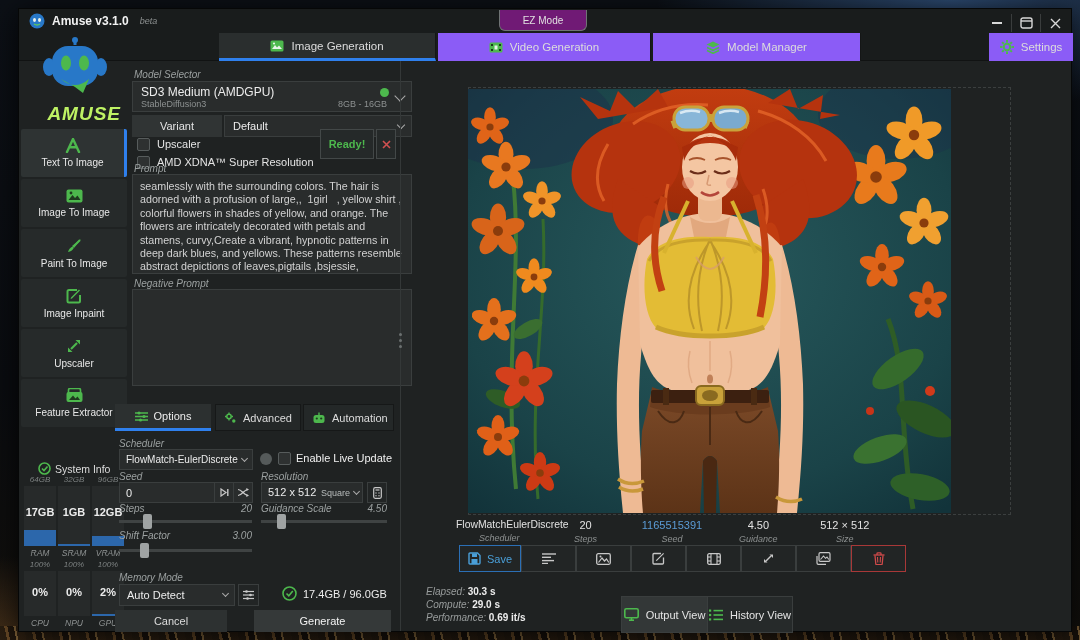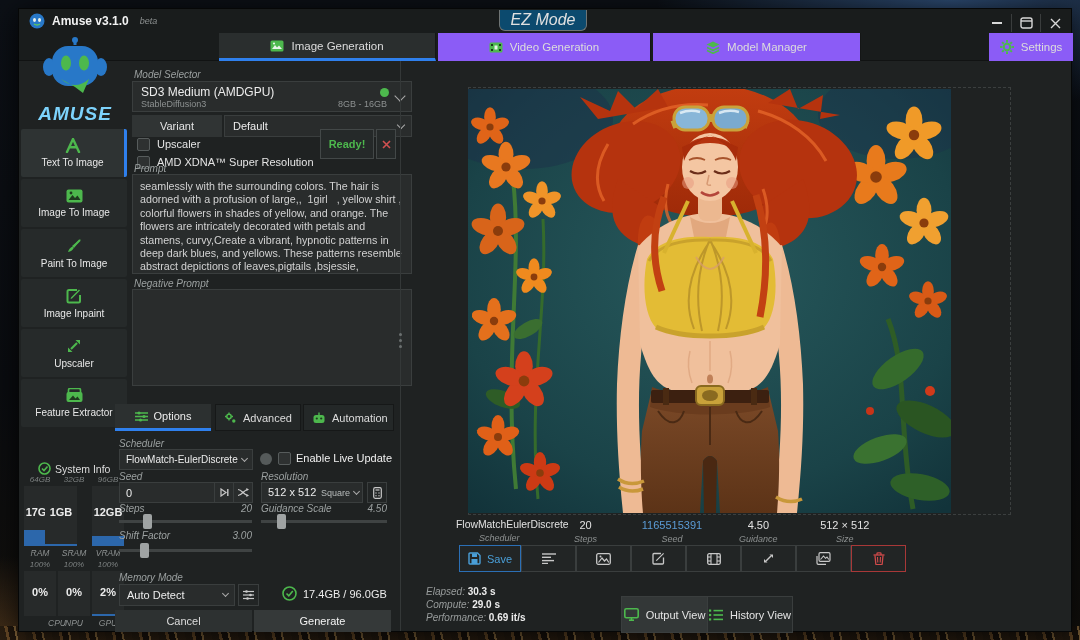--- a/index.html
+++ b/index.html
@@ -21,22 +21,22 @@
   .win {
     position:absolute; left:18px; top:8px; width:1054px; height:624px;
     background:#1f2222; border:1px solid #060707; box-shadow:0 4px 26px rgba(0,0,0,.75);
   }
   .abs { position:absolute; }
   .topbar { position:absolute; left:0; top:0; right:0; height:52px; background:#191c1c; border-bottom:1px solid #111313; }
   .apptitle { font-size:12px; font-weight:bold; color:#f2f2f2; }
   .beta { font-size:9px; font-style:italic; color:#8d9191; margin-left:4px; }
   .ezmode {
     position:absolute; left:480px; top:1px; width:88px; height:21px;
-    background:#0c4a6e; border:1px solid #6f7474; border-top:none; border-radius:0 0 6px 6px;
-    display:flex; align-items:center; justify-content:center; font-size:16px; color:#e0e0e0; cursor:pointer;font-style:italic;
+    background:#701a75; border:1px solid #6f7474; border-top:none; border-radius:0 0 6px 6px;
+    display:flex; align-items:center; justify-content:center; font-size:10px; color:#e0e0e0; cursor:pointer;
   }
   .winctl { position:absolute; top:5px; display:flex; }
   .winctl .wbtn { width:29px; height:18px; display:flex; align-items:center; justify-content:center; border-left:1px solid #3a3d3d; cursor:pointer; }
   .winctl .wbtn:first-child { border-left:none; }
   .tab {
     position:absolute; top:24px; height:28px; background:#8b5cf6; border-right:1px solid #141616;
     display:flex; align-items:center; justify-content:center; gap:7px; font-size:11.5px; color:#dcdcdc; cursor:pointer;
   }
   .tab.active { background:#2a2e2e; border-bottom:3px solid #2f80ed; }
   .sideitem {
@@ -156,21 +156,21 @@
     <svg width="72" height="62" viewBox="0 0 72 62">
       <line x1="36" y1="8" x2="36" y2="2" stroke="#2878c8" stroke-width="3"></line>
       <circle cx="36" cy="3" r="3" fill="#2878c8"></circle>
       <ellipse cx="10" cy="30" rx="6" ry="9" fill="#2878c8"></ellipse>
       <ellipse cx="62" cy="30" rx="6" ry="9" fill="#2878c8"></ellipse>
       <rect x="13" y="9" width="46" height="40" rx="16" fill="#2878c8"></rect>
       <ellipse cx="27" cy="26" rx="5" ry="7.5" fill="#4db84d"></ellipse>
       <ellipse cx="45" cy="26" rx="5" ry="7.5" fill="#4db84d"></ellipse>
       <path d="M22,42 Q36,54 50,42 L44,56 L36,50 Z" fill="#4db84d"></path>
     </svg>
-    <div style="font-size:19px;font-weight:bold;font-style:italic;color:#7dd3fc;letter-spacing:1px;">AMUSE</div>
+    <div style="font-size:19px;font-weight:bold;font-style:italic;color:#bef264;letter-spacing:1px;text-align:right;">AMUSE</div>
   </div>
 
   <div class="sideitem active" style="top:120px;">
     <svg width="16" height="15" viewBox="0 0 16 15">
       <path d="M2,14 L8,1 L14,14 M4.6,9.2 L11.4,9.2" stroke="#4db84d" stroke-width="2.4" fill="none" stroke-linecap="round"></path>
     </svg>
     <span class="lbl">Text To Image</span>
   </div>
   <div class="sideitem" style="top:170px;">
     <svg width="17" height="14" viewBox="0 0 17 14">
@@ -220,21 +220,21 @@
     <span style="font-size:10.5px;color:#dcdcdc;">System Info</span>
   </div>
 
   <div class="mmax" style="left:5px;top:466px;">64GB</div>
   <div class="mmax" style="left:39px;top:466px;">32GB</div>
   <div class="mmax" style="left:73px;top:466px;">96GB</div>
   <div class="meterbox" style="left:5px;top:477px;height:60px;">
       <div class="val">17GB</div>
       <div class="bar" style="height: 26%;"></div>
     </div>
-  <div class="meterbox" style="left:26px;top:477px;height:60px;">
+  <div class="meterbox" style="left:39px;top:477px;height:60px;">
       <div class="val">1GB</div>
       <div class="bar" style="height: 4%;"></div>
     </div>
   <div class="meterbox" style="left:73px;top:477px;height:60px;">
       <div class="val">12GB</div>
       <div class="bar" style="height: 16%;"></div>
     </div>
   <div class="mlab" style="left:5px;top:539px;">RAM</div>
   <div class="mlab" style="left:39px;top:539px;">SRAM</div>
   <div class="mlab" style="left:73px;top:539px;">VRAM</div>
@@ -247,21 +247,21 @@
       <div class="bar" style="height: 0%;"></div>
     </div>
   <div class="meterbox" style="left:39px;top:562px;height:45px;">
       <div class="val">0%</div>
       <div class="bar" style="height: 0%;"></div>
     </div>
   <div class="meterbox" style="left:73px;top:562px;height:45px;">
       <div class="val">2%</div>
       <div class="bar" style="height: 4%;"></div>
     </div>
-  <div class="mlab" style="left:22px;top:609px;">CPU</div>
+  <div class="mlab" style="left:5px;top:609px;">CPU</div>
   <div class="mlab" style="left:39px;top:609px;">NPU</div>
   <div class="mlab" style="left:73px;top:609px;">GPU</div>
 
   <div class="itl abs" style="left:115px;top:60px;">Model Selector</div>
   <div class="box abs" style="left:113px;top:72px;width:280px;height:31px;cursor:pointer;">
     <div class="abs" style="left:8px;top:3px;font-size:12px;color:#ececec;">SD3 Medium (AMDGPU)</div>
     <div class="abs" style="left:8px;bottom:2px;font-size:9px;color:#8d9191;">StableDiffusion3</div>
     <div class="abs" style="right:24px;bottom:2px;font-size:9px;color:#8d9191;">8GB - 16GB</div>
     <div class="abs" style="right:22px;top:6px;width:9px;height:9px;border-radius:50%;background:#4db84d;"></div>
     <div class="chev abs" style="right:7px;top:10px;"></div>
@@ -413,21 +413,21 @@
     </svg>
   </div>
   <div class="abs" style="left:263px;top:577px;display:flex;align-items:center;gap:6px;">
     <svg width="15" height="15" viewBox="0 0 15 15">
       <circle cx="7.5" cy="7.5" r="6.5" fill="none" stroke="#4db84d" stroke-width="1.6"></circle>
       <path d="M4.5,7.5 L6.8,9.8 L10.8,5" fill="none" stroke="#4db84d" stroke-width="1.6"></path>
     </svg>
     <span style="font-size:11px;color:#ececec;">17.4GB / 96.0GB</span>
   </div>
 
-  <div class="abs" style="left:96px;top:601px;width:137px;height:22px;background:#2d3131;display:flex;align-items:center;justify-content:center;font-size:11px;color:#dcdcdc;cursor:pointer;">
+  <div class="abs" style="left:96px;top:601px;width:112px;height:22px;background:#2d3131;display:flex;align-items:center;justify-content:center;font-size:11px;color:#dcdcdc;cursor:pointer;">
     <span>Cancel</span>
   </div>
   <div class="abs" style="left:235px;top:601px;width:137px;height:22px;background:#353939;display:flex;align-items:center;justify-content:center;font-size:11px;color:#f4f4f4;cursor:pointer;">
     <span>Generate</span>
   </div>
 
   <div class="abs" style="left:381px;top:52px;bottom:0;width:1px;background:#343838;"></div>
   <div class="abs" style="left:379px;top:318px;width:5px;height:26px;display:flex;flex-direction:column;align-items:center;justify-content:center;gap:3px;cursor:col-resize;">
     <div style="width:3px;height:3px;border-radius:50%;background:#6b7070;"></div>
     <div style="width:3px;height:3px;border-radius:50%;background:#6b7070;"></div>

